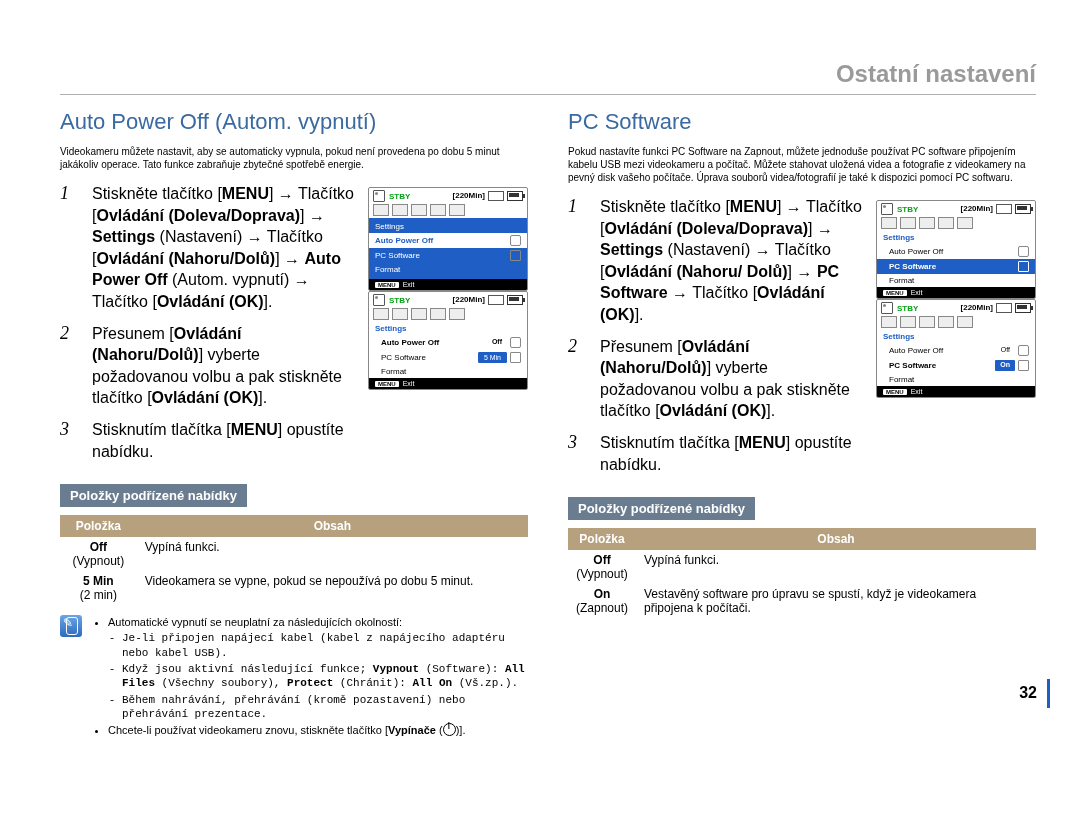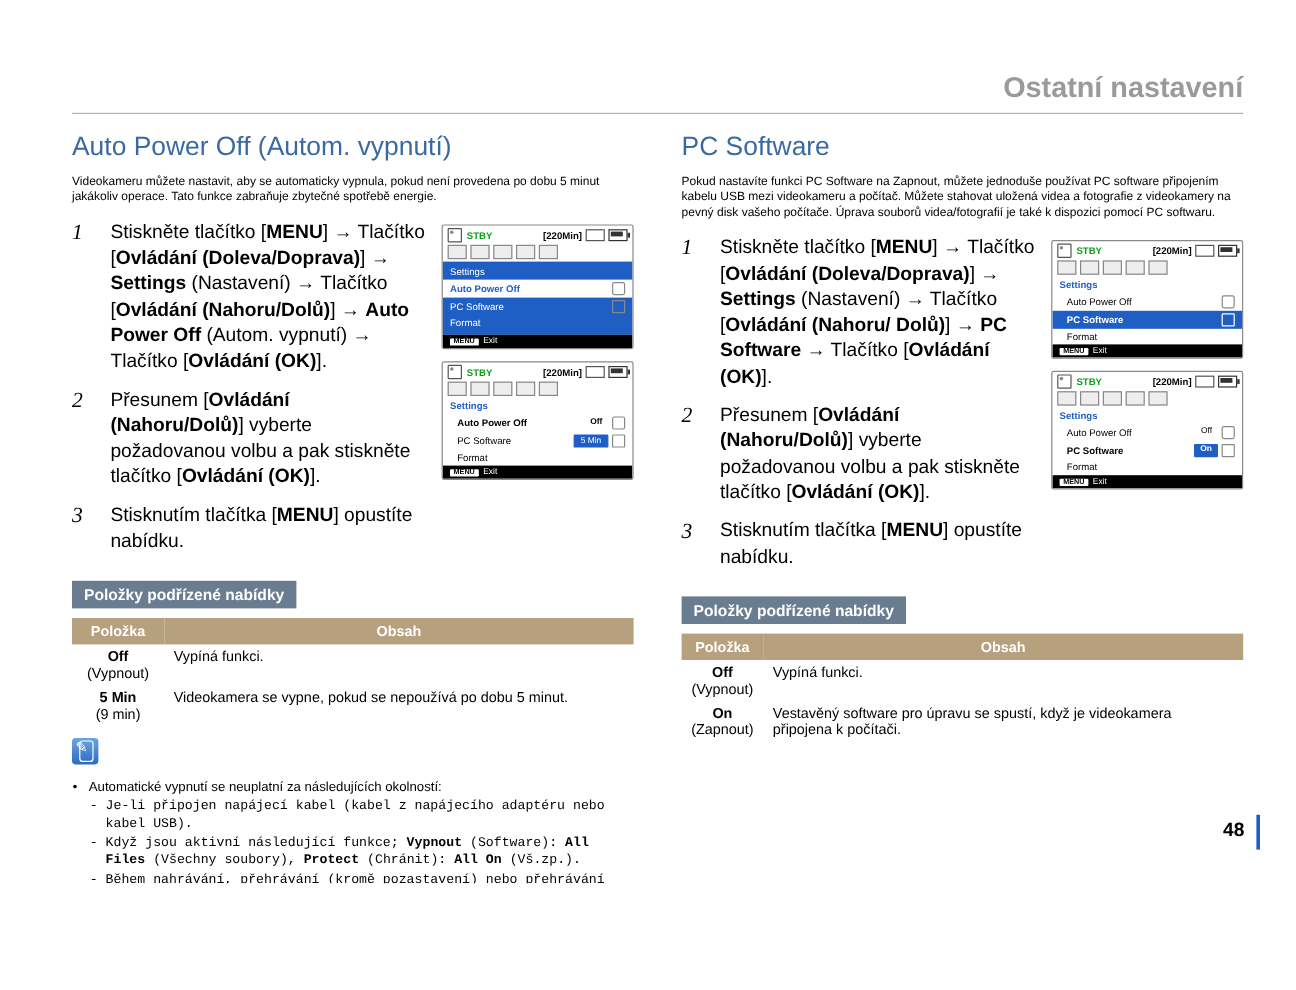--- a/index.html
+++ b/index.html
@@ -65,21 +65,20 @@
   .steps-screens {
     display: flex;
     align-items: flex-start;
     gap: 12px;
   }
   .steps { flex: 1; }
   .screens {
     flex-shrink: 0;
     display: flex;
     flex-direction: column;
-    gap: 10px;
     margin-top: 4px;
   }
   
   .lcd {
     width: 160px;
     border: 1px solid #888;
     font-size: 8px;
     font-family: Arial, sans-serif;
     background: #fff;
     box-sizing: border-box;
@@ -92,21 +91,21 @@
     gap: 4px;
     padding: 2px 4px;
     font-weight: bold;
   }
   .stby { color: #0aa01a; font-size: 8px; }
   .cardic {
     width: 10px; height: 10px; border: 1px solid #555; border-radius: 1px;
     display:inline-block; position:relative;
   }
   .cardic::before{content:""; position:absolute; left:1px; top:1px; width:3px; height:3px; background:#888; border-radius:50%;}
-  .right-stat { margin-left:auto; display:flex; gap:3px; align-items:center; }
+  .right-stat { margin-left:auto; display:flex; gap:3px; }
   .batt {width:14px;height:8px;border:1px solid #333;display:inline-block;position:relative;}
   .batt::after{content:"";position:absolute;right:-3px;top:2px;width:2px;height:4px;background:#333;}
   .batt::before{content:"";position:absolute;left:1px;top:1px;width:10px;height:4px;background:#333;}
   .rec-bar { width:14px;height:8px;border:1px solid #555;display:inline-block;}
   .lcd-tabs {
     display:flex; gap:3px; padding: 0 4px 2px 4px;
   }
   .tabic{width:14px;height:10px;border:1px solid #888;background:#eee;}
   .lcd-blue-section {
     background:#1f5fc5;
@@ -159,21 +158,20 @@
     padding: 3px 8px;
     vertical-align: top;
   }
   table.items tr:nth-child(even) td { }
   .note-block {
     display: flex;
     gap: 12px;
     font-size: 11px;
     margin-top: 10px;
     line-height: 1.3;
-    flex-direction: column;
   }
   .note-icon {
     width: 22px; height: 22px; flex-shrink:0;
     background: linear-gradient(#6aa6e6,#2d6bbd);
     border-radius:3px;
     position:relative;
   }
   .note-icon::before{
     content:""; position:absolute; left:6px; top:2px; width:10px; height:16px;
     border:1.5px solid #fff; border-radius:3px;
@@ -332,21 +330,21 @@
         <tbody>
             <tr>
           <th>Položka</th>
           <th>Obsah</th>
         </tr>
         <tr>
           <td style="text-align:center"><span class="b">Off</span><br><span>(Vypnout)</span></td>
           <td>Vypíná funkci.</td>
         </tr>
         <tr>
-          <td style="text-align:center"><span class="b">5 Min</span><br><span>(9 min)</span></td>
+          <td style="text-align:center"><span class="b">5 Min</span><br><span>(2 min)</span></td>
           <td>Videokamera se vypne, pokud se nepoužívá po dobu 5 minut.</td>
         </tr>
       </tbody>
         </table>
 
       <div class="note-block">
         <div class="note-icon"></div>
         <ul class="notes">
           <li>
             <span>Automatické vypnutí se neuplatní za následujících okolností:</span>
@@ -496,14 +494,14 @@
         <tr>
           <td style="text-align:center"><span class="b">On</span><br><span>(Zapnout)</span></td>
           <td>Vestavěný software pro úpravu se spustí, když je videokamera připojena k počítači.</td>
         </tr>
       </tbody>
         </table>
 
     </div>
   </div>
 
-  <div class="page-num">48</div>
+  <div class="page-num">32</div>
 </div>
 
 </body></html>

